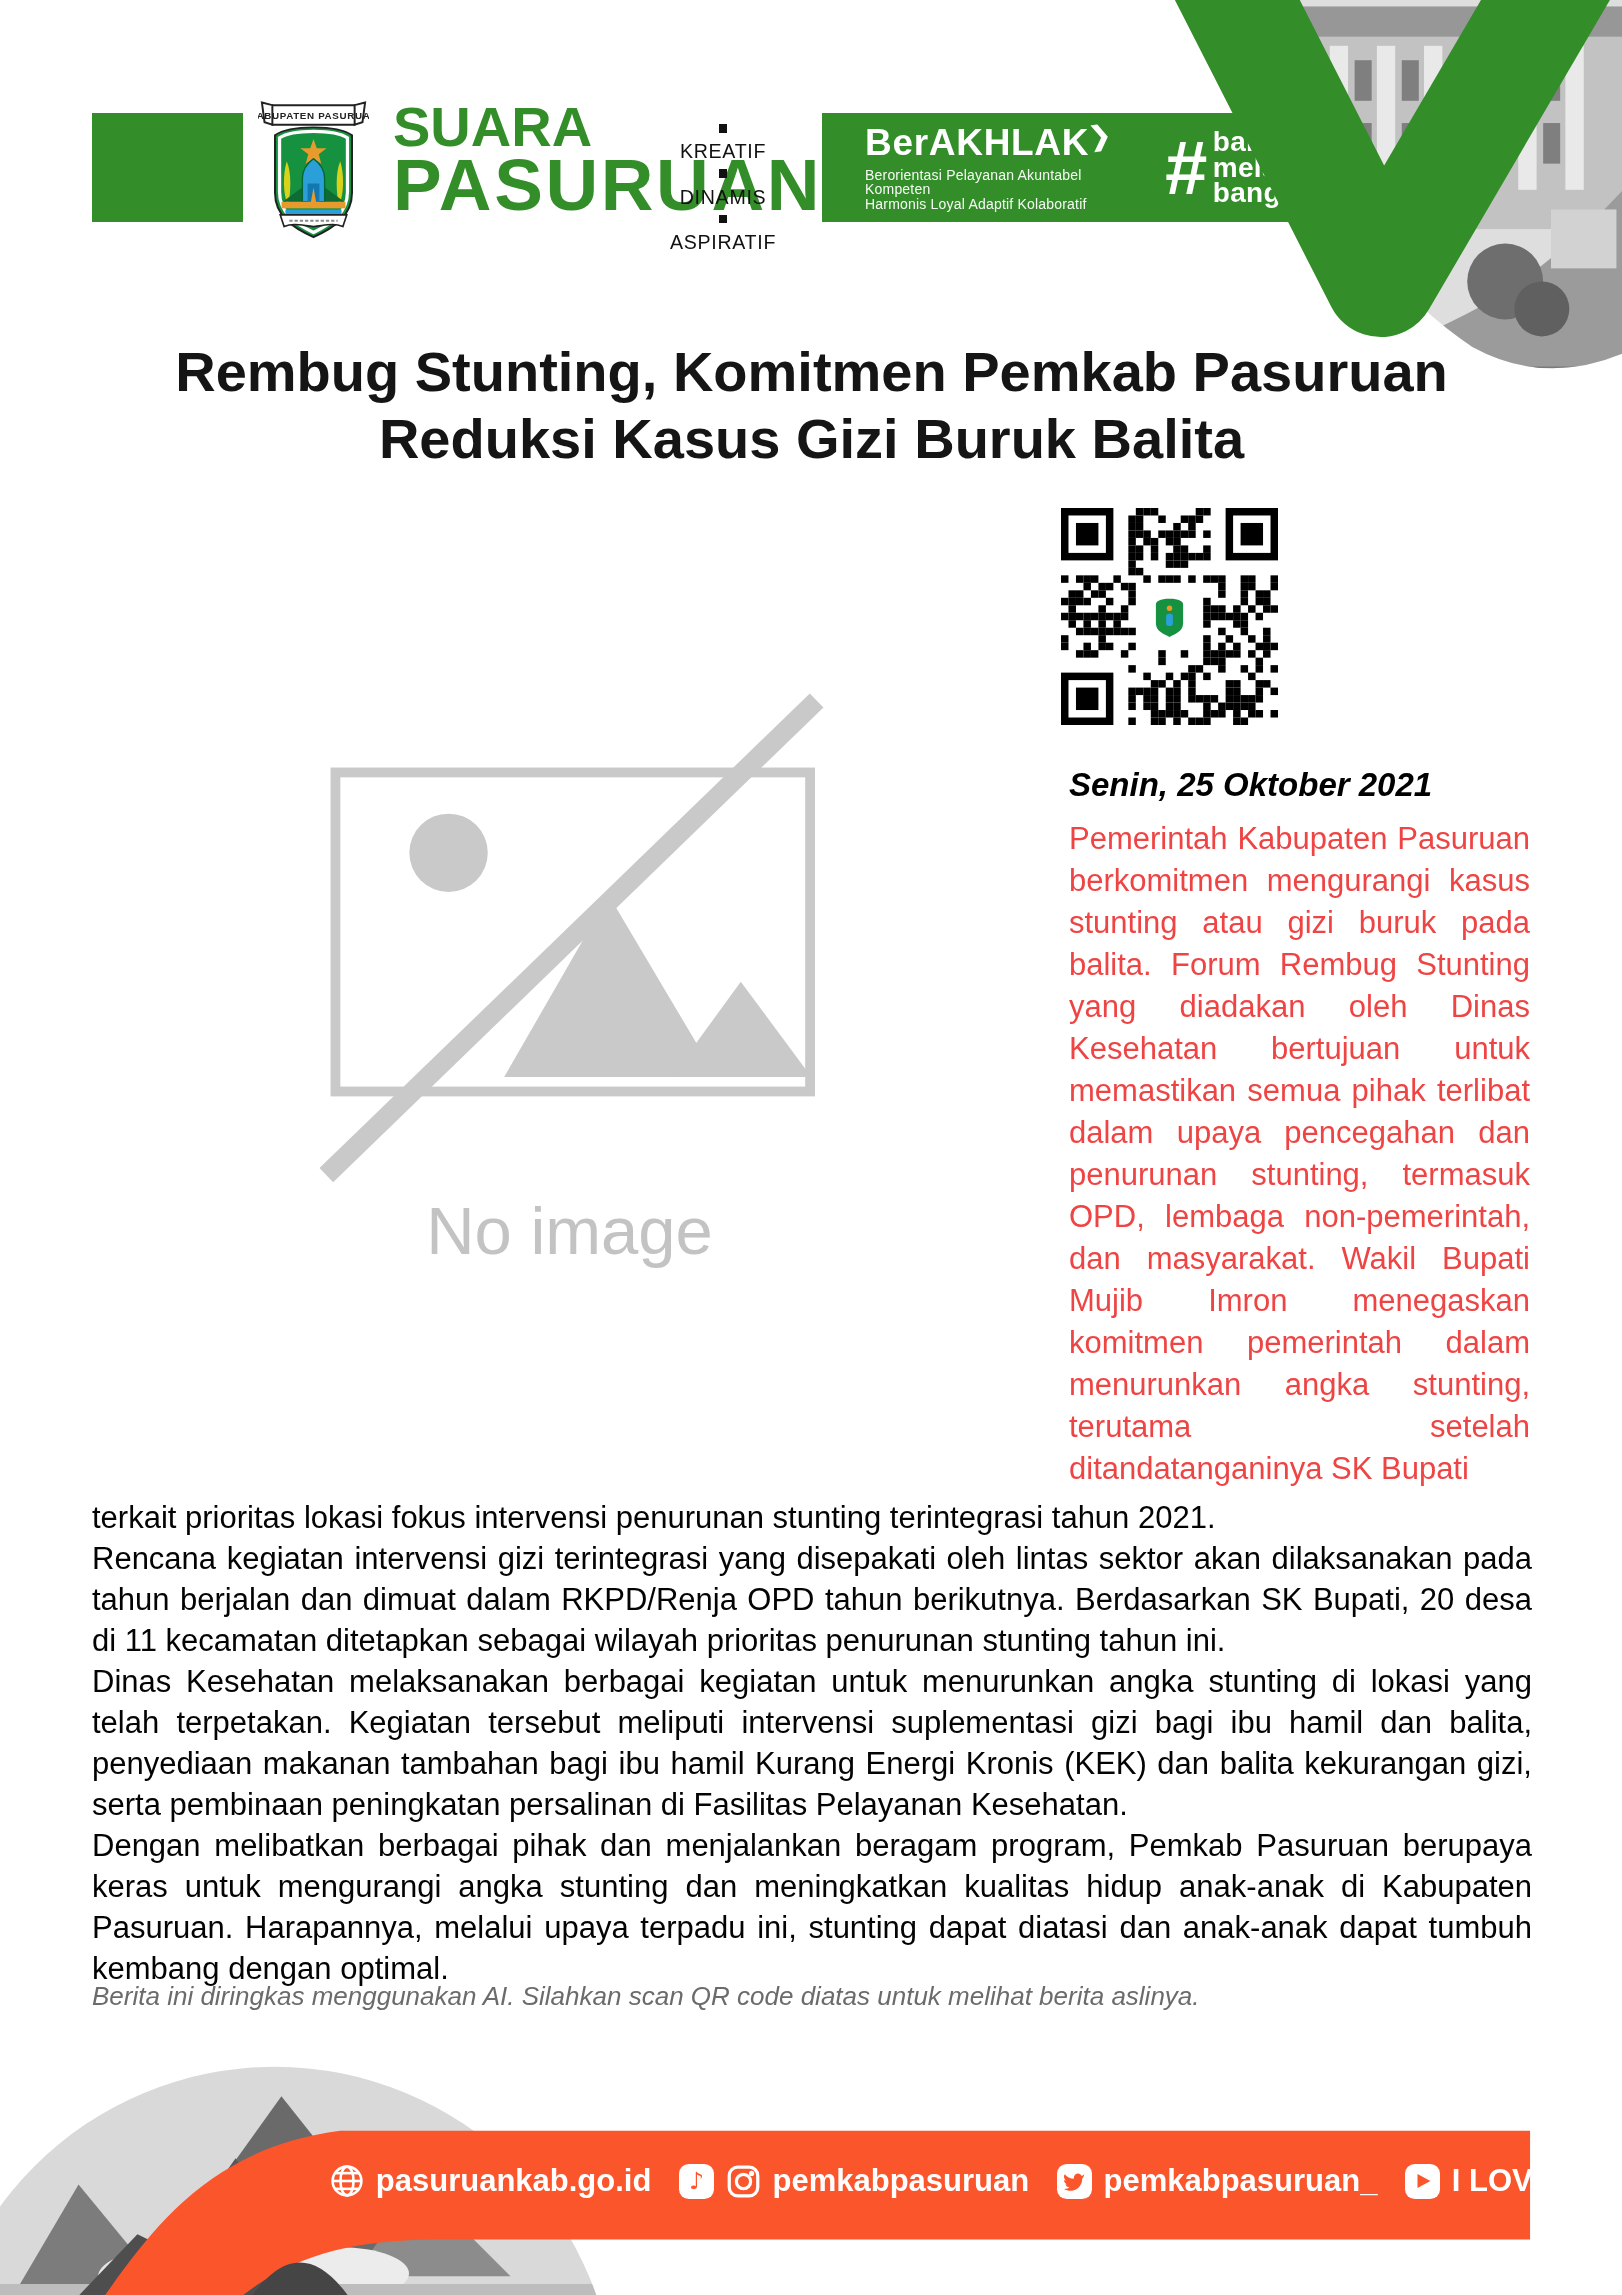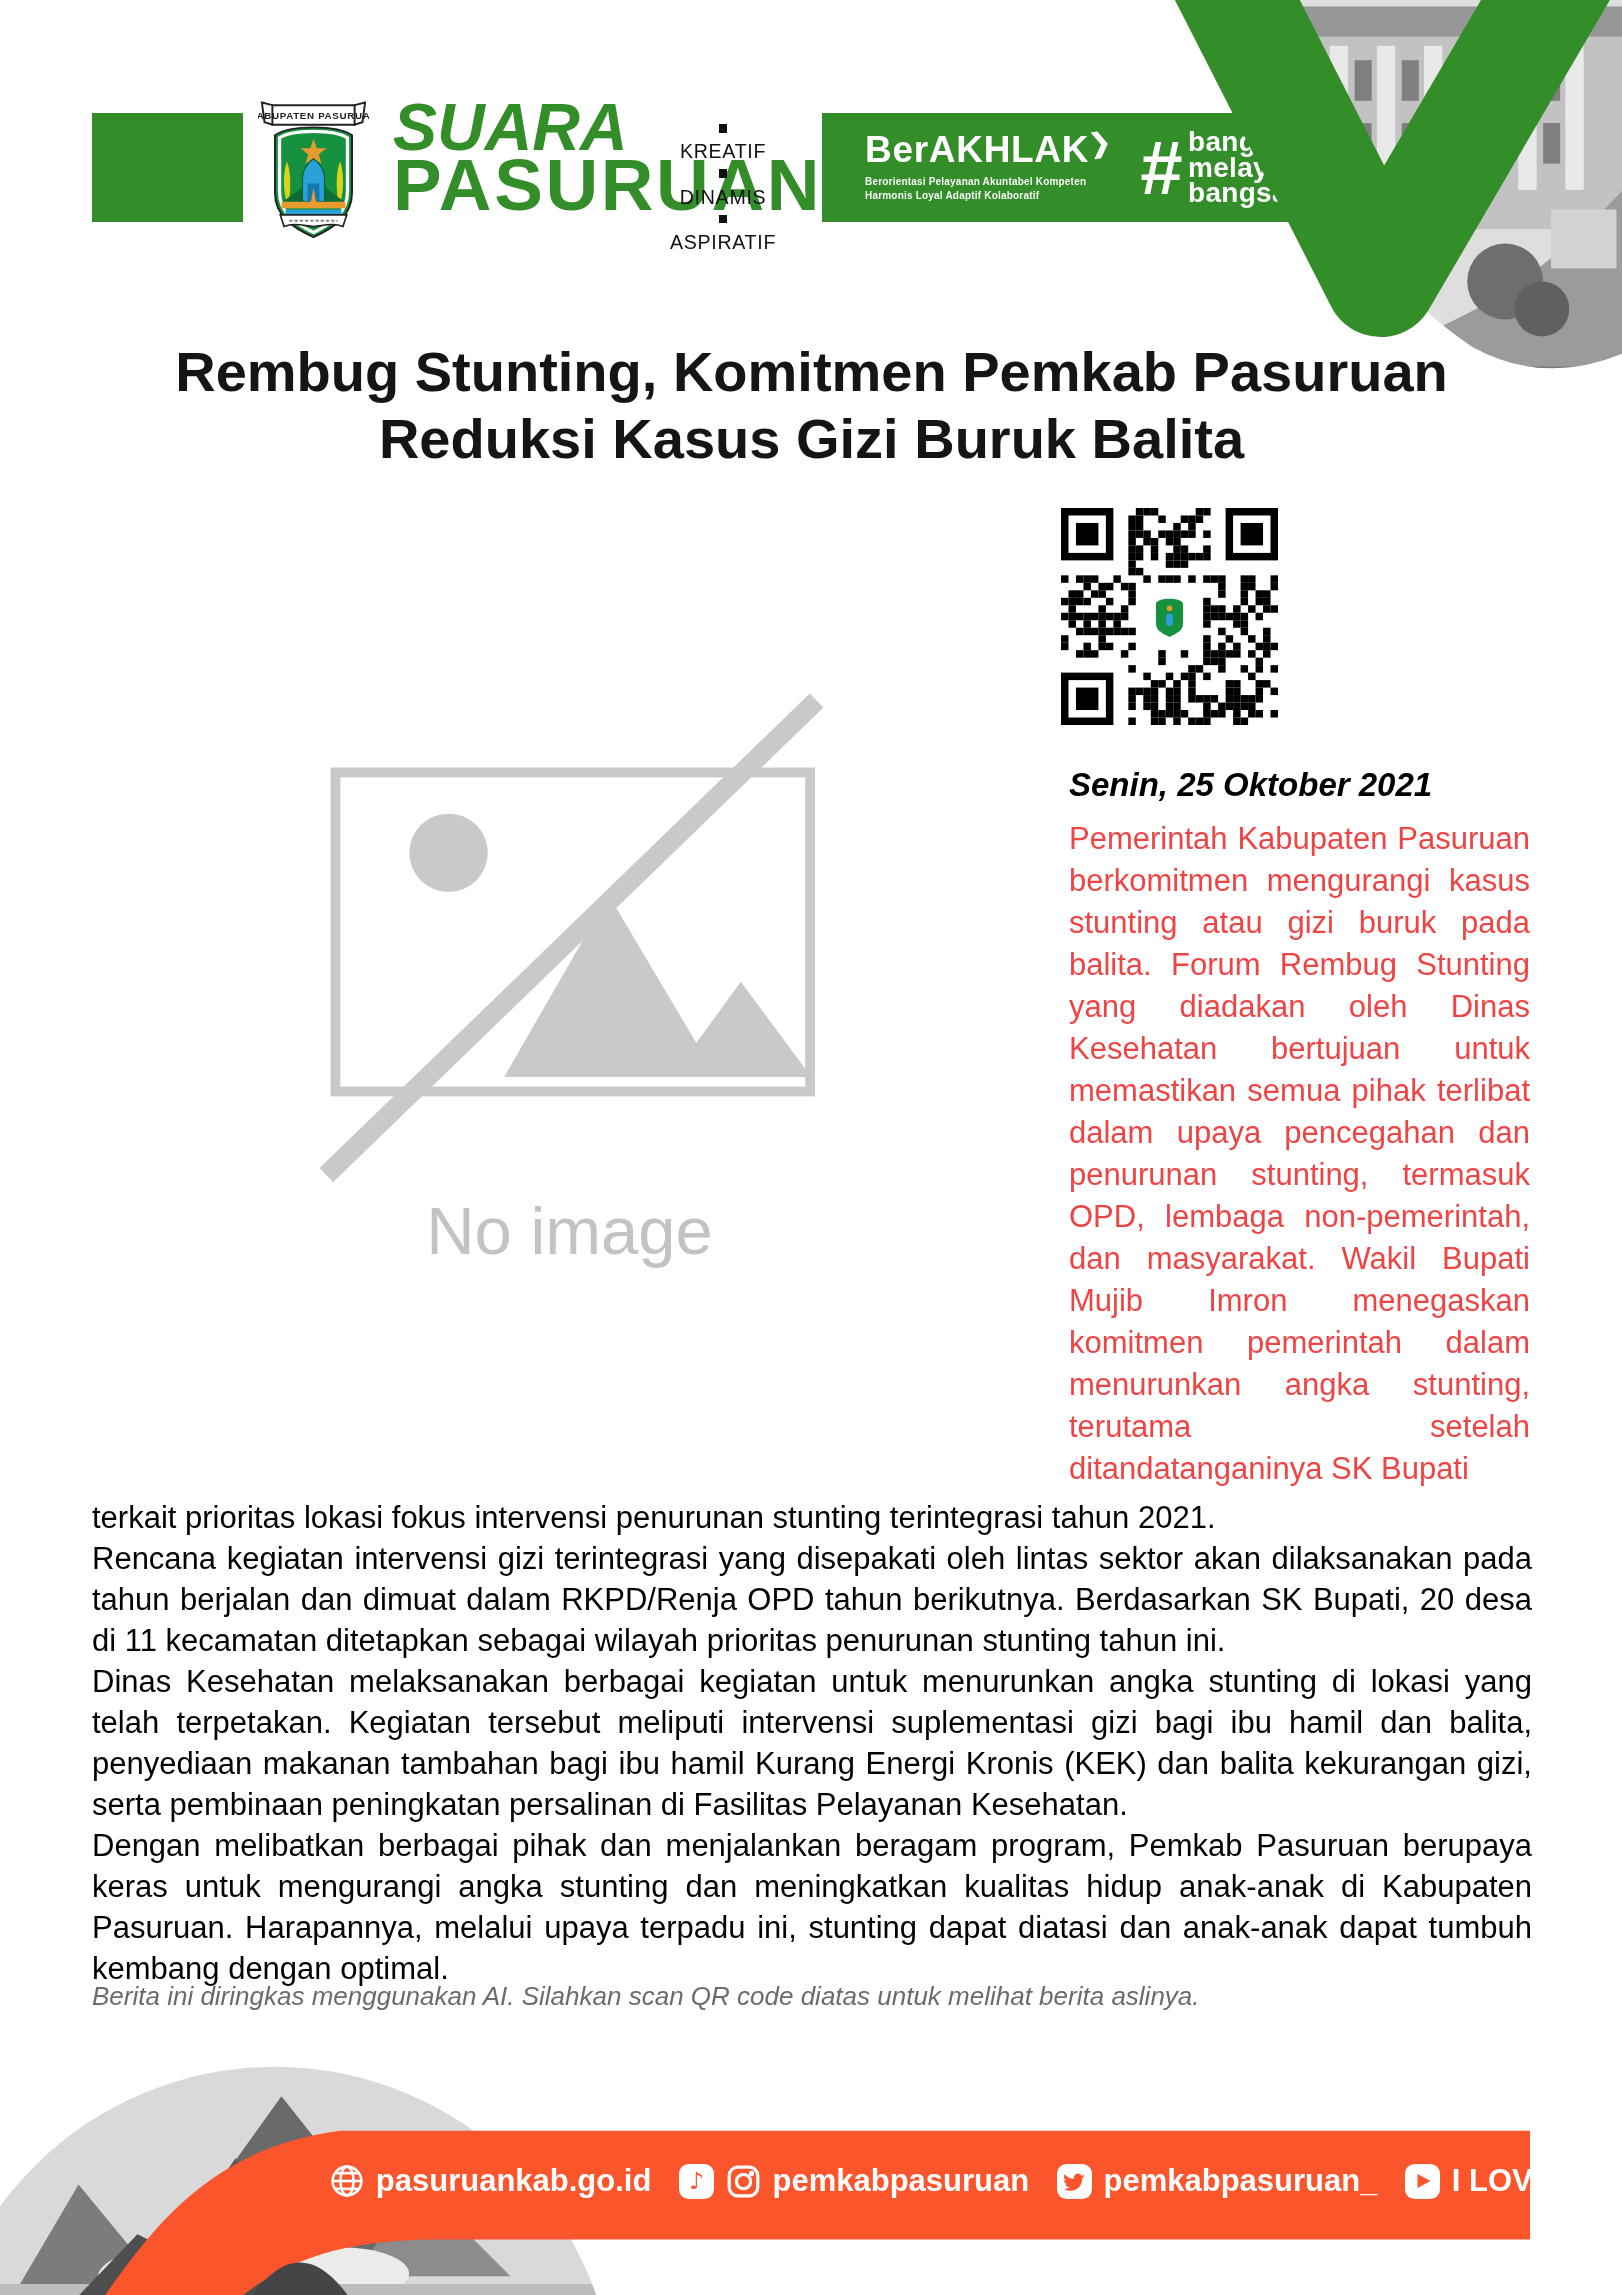--- a/index.html
+++ b/index.html
@@ -3,32 +3,32 @@
 <meta charset="utf-8">
 <style>
   html,body{margin:0;padding:0;background:#e8e8e8;}
   .page{position:relative;width:1623px;height:2295px;background:#ffffff;overflow:hidden;
         font-family:"Liberation Sans",sans-serif;margin:0 auto;}
   .abs{position:absolute;}
 
   
   .green-rect{left:92px;top:113px;width:151px;height:109px;background:var(--green);}
   .brand{left:393px;top:98px;color:var(--green);font-weight:bold;}
-  .brand-line1{font-size:66px;line-height:58px;letter-spacing:0px;font-style:italic;}
+  .brand-line1{font-size:56px;line-height:58px;letter-spacing:0px;}
   .brand-line2{font-size:73px;line-height:58px;letter-spacing:2.6px;}
   .tagline{left:670px;top:124px;}
   .tag-item{display:flex;align-items:center;gap:7.9px;margin-bottom:5.9px;
             font-size:19.6px;color:#111;letter-spacing:0.7px;font-weight:400;flex-direction:column;}
   .bullet{width:8.5px;height:8.5px;background:#111;flex:0 0 auto;}
   .green-banner{left:822px;top:113px;width:513px;height:109px;background:var(--green);
                 display:flex;align-items:center;padding-left:43px;box-sizing:border-box;gap:27.5px;}
   .berakhlak{color:#fff;}
   .ba-title{font-size:37px;font-weight:bold;letter-spacing:0.7px;line-height:37px;white-space:nowrap;}
   .ba-arrow{display:inline-block;font-size:26px;transform:translateY(-10.5px) rotate(-8deg);}
-  .ba-sub{font-size:10px;line-height:14.4px;font-weight:700;letter-spacing:0.2px;margin-top:2.6px;opacity:.96;}
+  .ba-sub{font-size:14px;line-height:14.4px;font-weight:400;letter-spacing:0.2px;margin-top:2.6px;opacity:.96;}
   .hashtag{display:flex;align-items:center;color:#fff;}
   .hash-mark{font-size:76px;font-weight:bold;font-style:italic;line-height:.78;margin-right:6.5px;}
   .hash-lines{font-size:28px;font-weight:bold;line-height:25.5px;letter-spacing:0.3px;}
 
   
   .title{left:0;top:338px;width:1623px;text-align:center;font-weight:bold;color:#151515;
          font-size:56px;line-height:67px;margin:0;}
   .qr-box{left:1061px;top:508px;width:217px;height:217px;}
   .date{left:1069px;top:766px;font-size:33px;font-weight:bold;color:#000;font-style:italic;}
   .intro-col{left:1069px;top:818px;width:461px;font-size:31px;line-height:42px;

